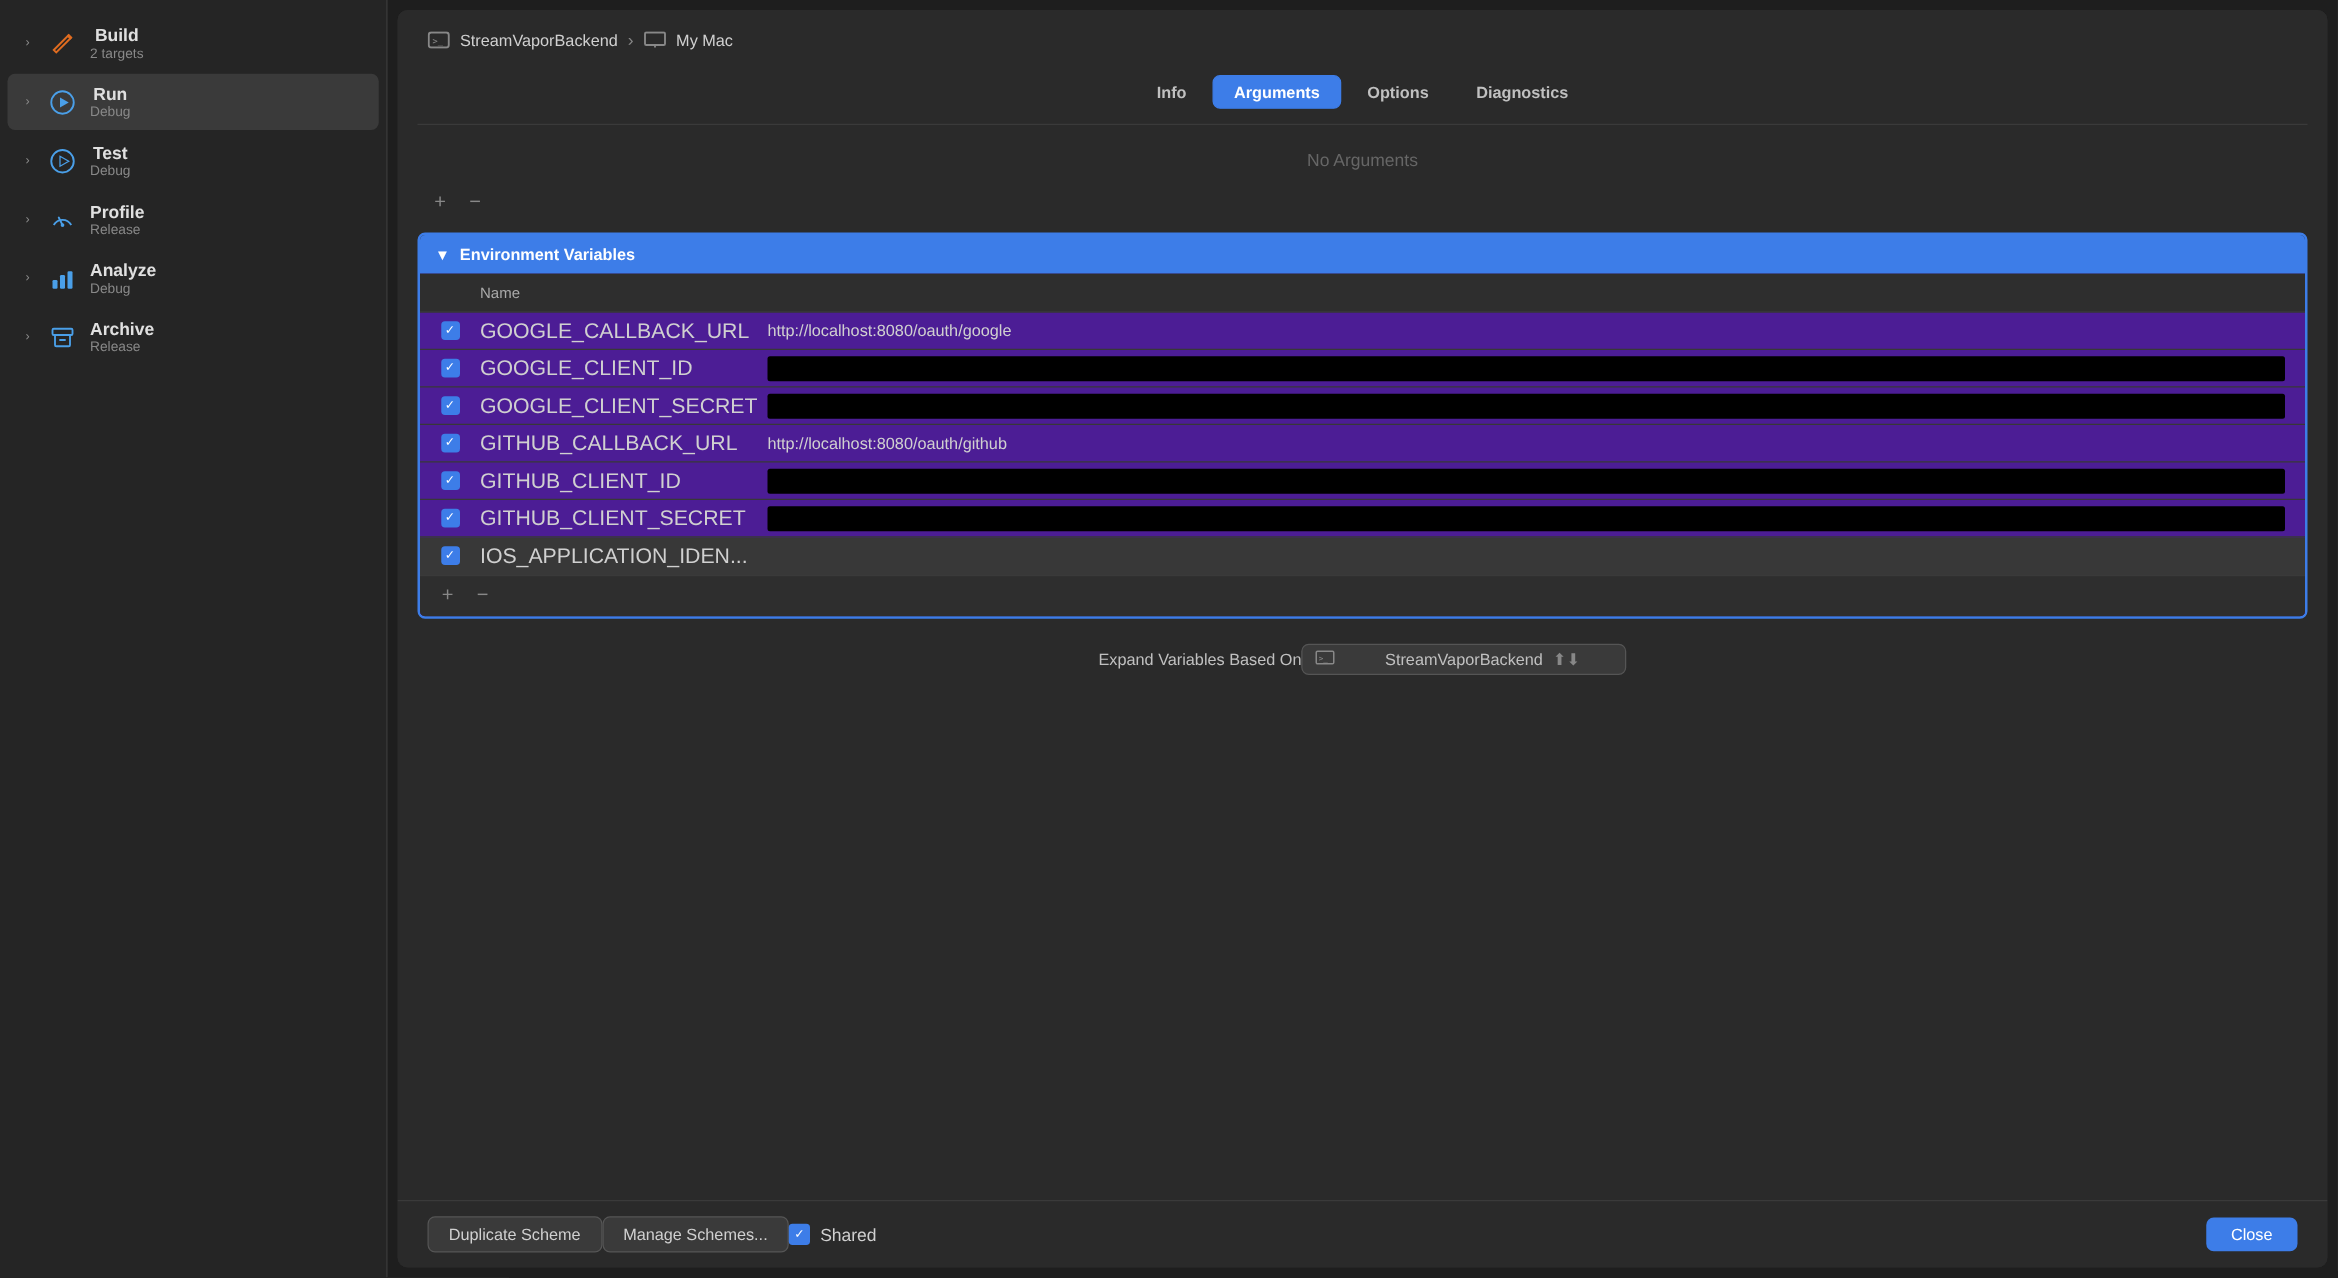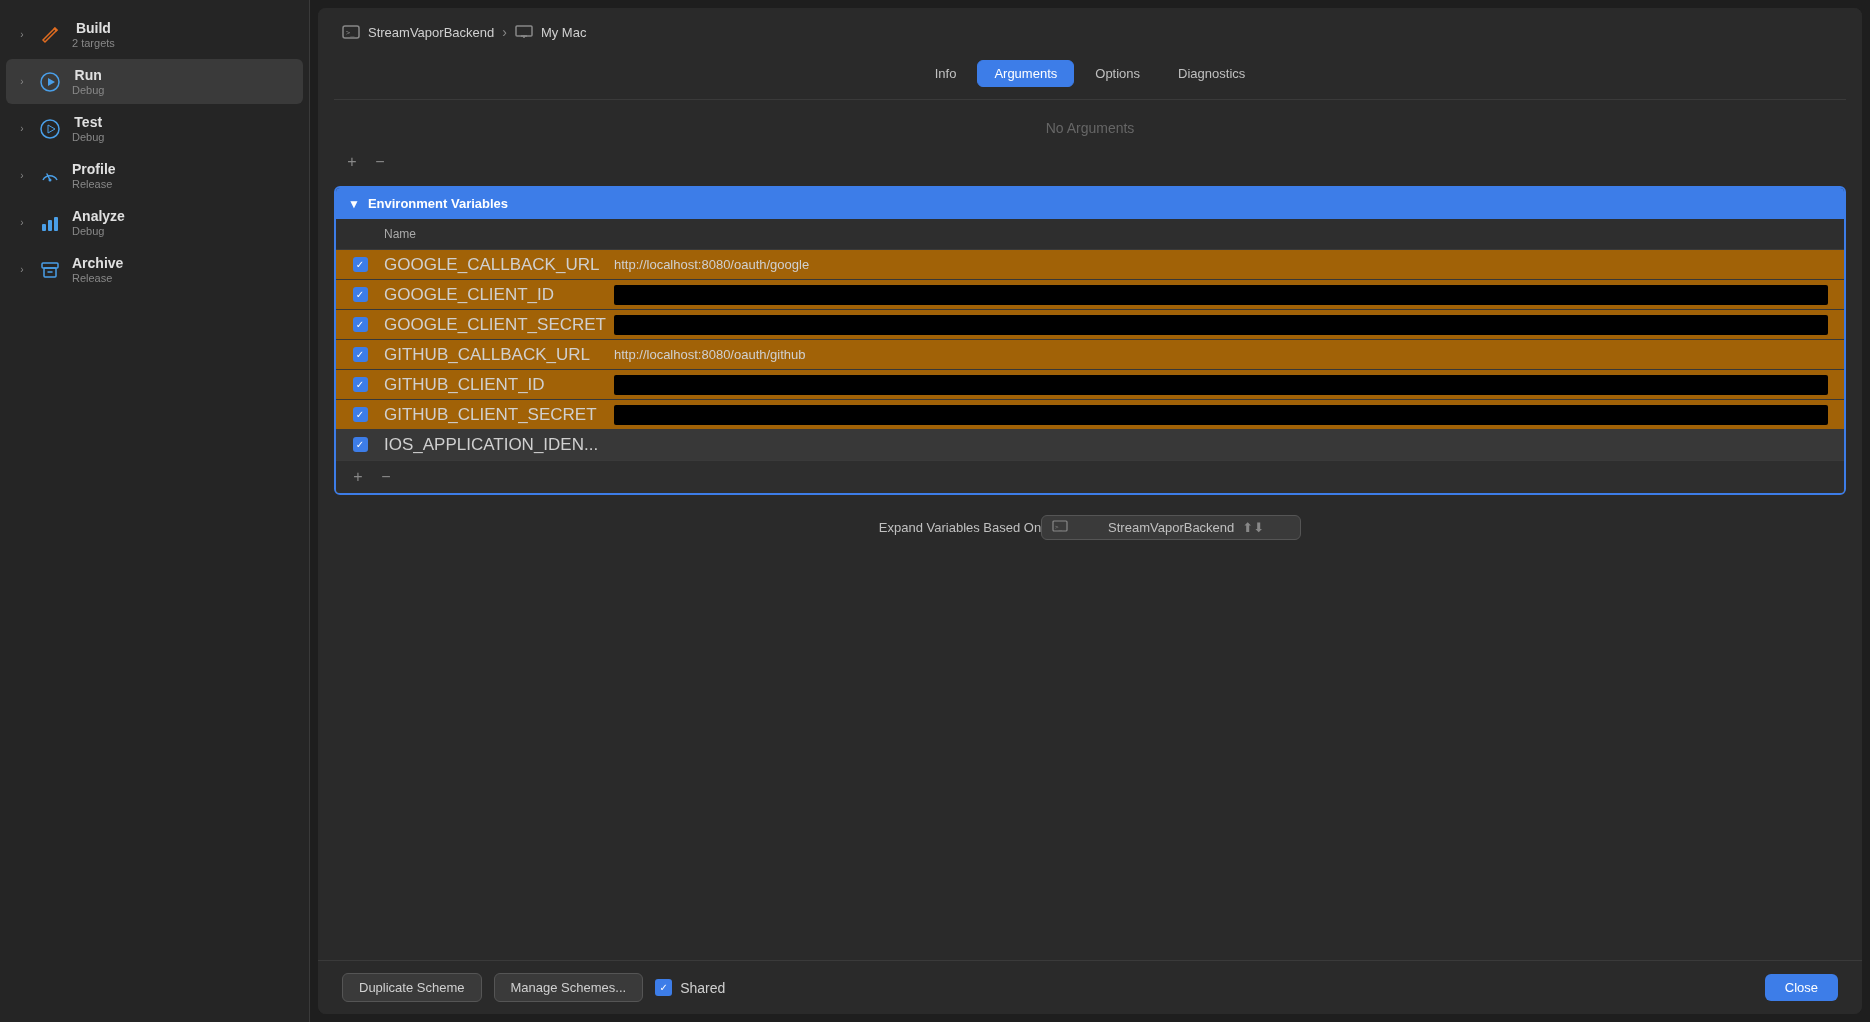--- a/index.html
+++ b/index.html
@@ -125,20 +125,21 @@
       gap: 4px;
     }
 
     .tab-item {
       padding: 5px 16px;
       border-radius: 6px;
       font-size: 13px;
       cursor: pointer;
       color: #c0c0c0;
       border: 1px solid transparent;
+      font-weight: bold;
     }
 
     .tab-item.active {
       background: #3d7de8;
       color: #fff;
       border-color: #3d7de8;
     }
 
     
     .divider {
@@ -190,21 +191,21 @@
       padding: 8px 12px;
       background: #3d7de8;
       color: #fff;
       font-size: 13px;
       font-weight: 600;
       gap: 8px;
       cursor: pointer;
     }
 
     .env-table {
-      background: #a16207;
+      background: #4c1d95;
       width: 100%;
     }
 
     .env-col-headers {
       display: flex;
       align-items: center;
       border-bottom: 1px solid #3a3a3a;
       background: #2e2e2e;
       padding: 4px 8px;
     }
@@ -339,21 +340,20 @@
       align-items: center;
       justify-content: space-between;
       padding: 12px 24px;
       border-top: 1px solid #3a3a3a;
       background: #2a2a2a;
       margin-top: auto;
     }
 
     .bottom-left {
       display: flex;
-      gap: 12px;
       align-items: center;
     }
 
     .scheme-btn {
       padding: 6px 16px;
       background: #3a3a3a;
       border: 1px solid #555;
       border-radius: 6px;
       color: #d0d0d0;
       font-size: 13px;

